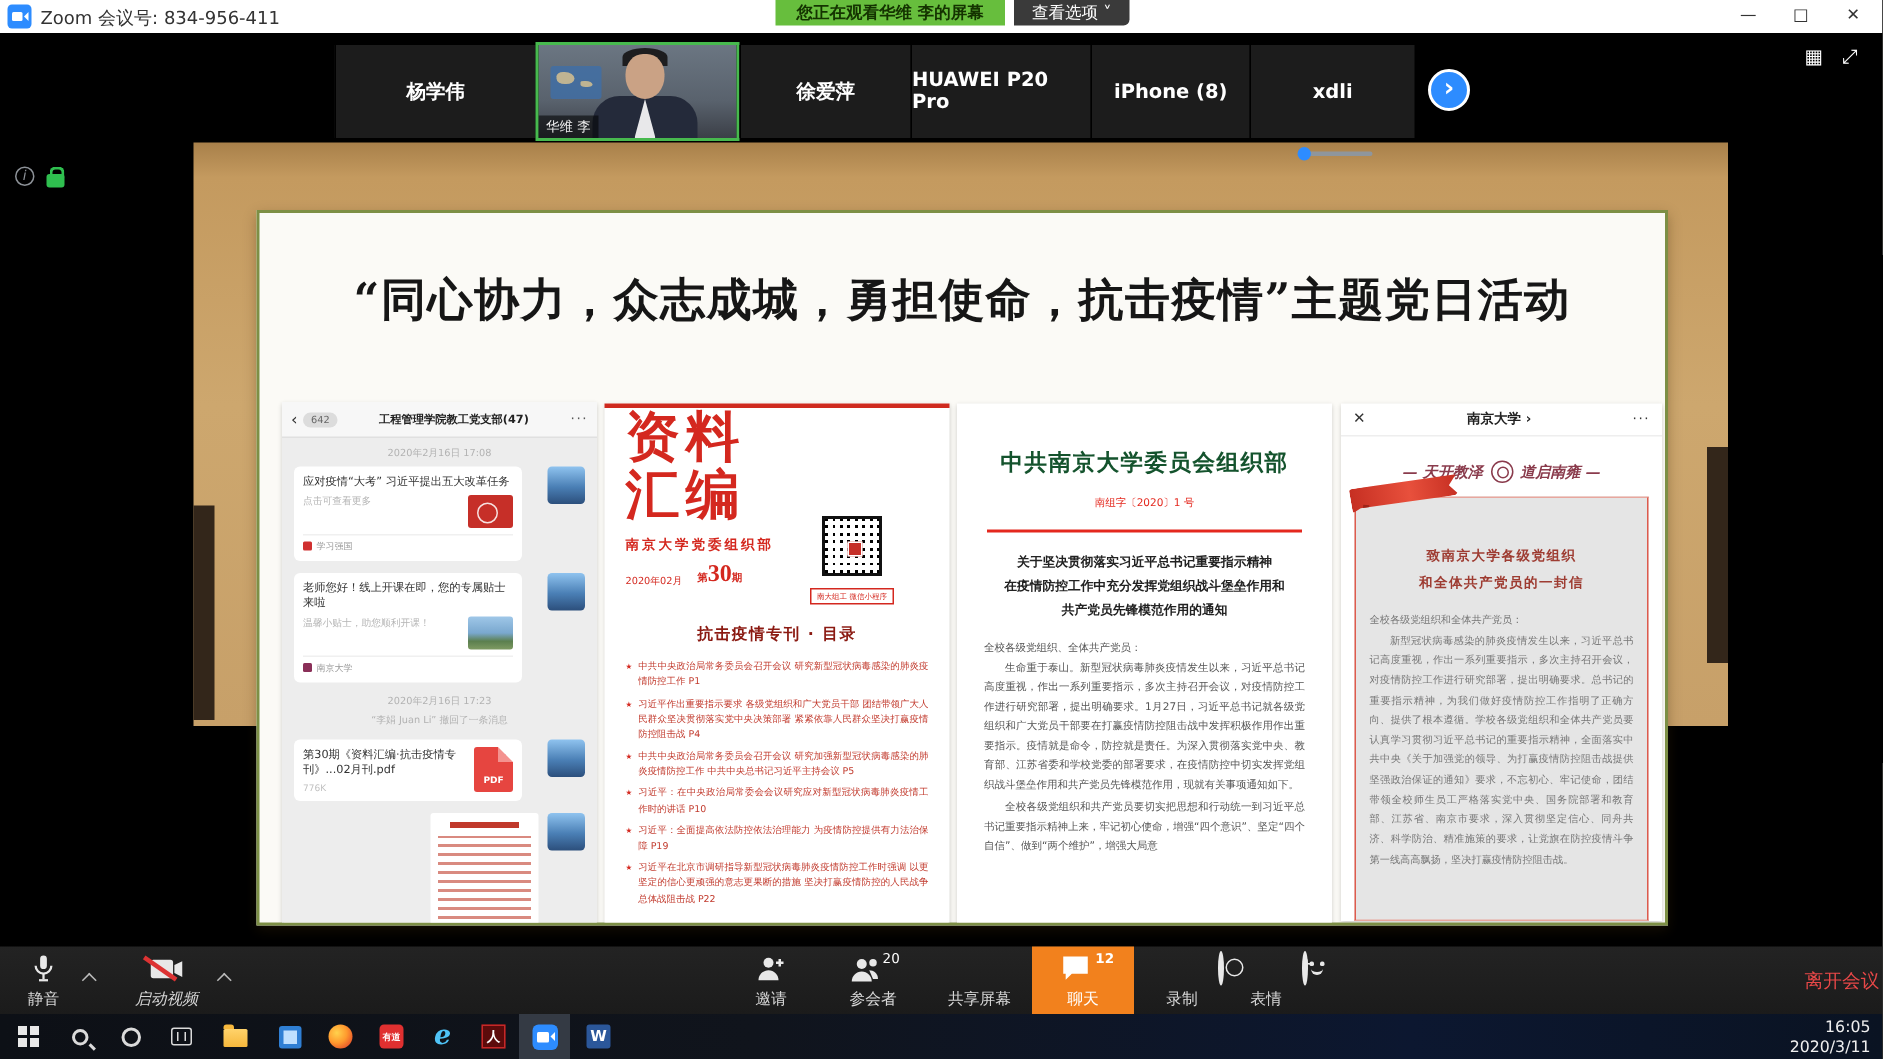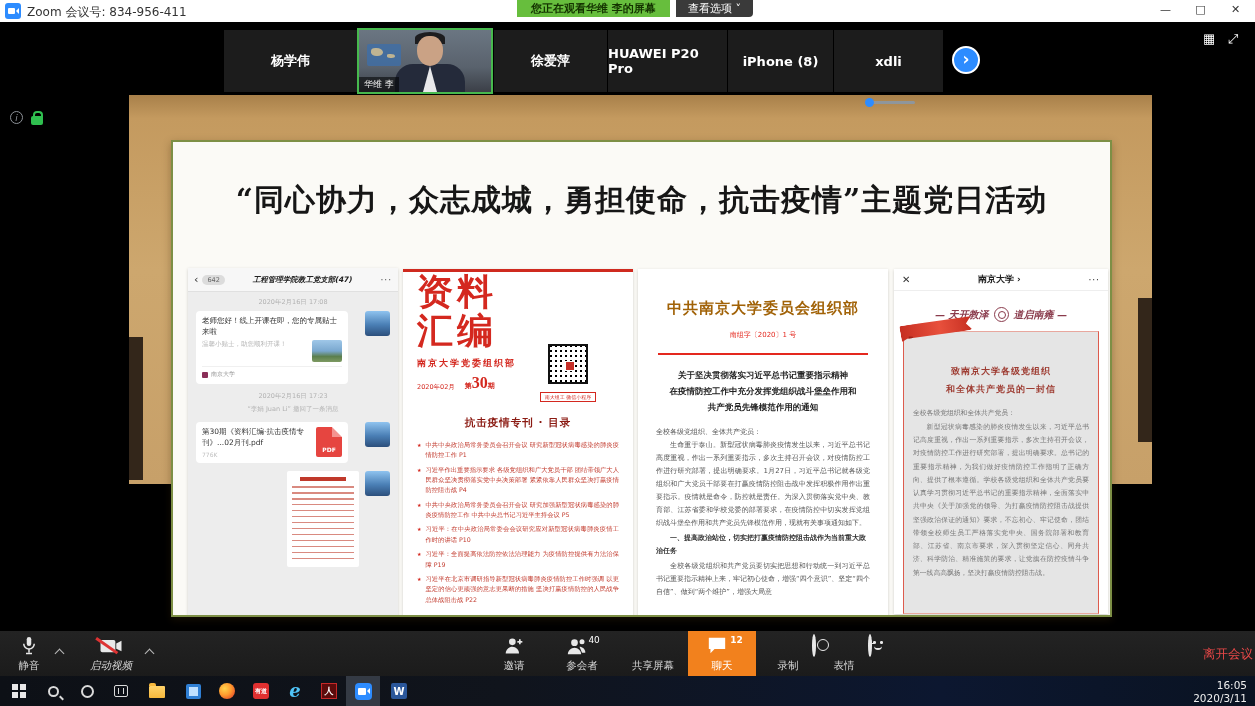--- a/index.html
+++ b/index.html
@@ -47,21 +47,21 @@
   #slide { position:absolute; left:42px; top:45px; width:941px; height:477px; background:#fbfaf6; border:2px solid #7d8f45; box-shadow:0 3px 8px rgba(60,40,10,.35); overflow:hidden; }
   #slide-title { position:absolute; left:0; top:38px; width:100%; text-align:center; font-family:"DejaVu Serif","Liberation Serif",serif; font-size:30px; font-weight:bold; color:#161616; letter-spacing:1px; }
 
   .panel { position:absolute; overflow:hidden; background:#fff; box-shadow:0 1px 3px rgba(0,0,0,.18); }
 
   
   #chat-panel { left:15px; top:126px; width:210px; height:351px; background:#ededed; }
   #chat-header { height:24px; background:#f7f7f7; border-bottom:1px solid #e0e0e0; display:flex; align-items:center; padding:0 6px; gap:4px; }
   #chat-back { color:#333; font-size:11px; }
   #chat-badge { background:#dcdcdc; color:#666; font-size:6.5px; border-radius:8px; padding:1px 5px; }
-  #chat-title { flex:1; text-align:center; font-size:7.5px; font-weight:bold; color:#222; white-space:nowrap; overflow:hidden;font-style:italic; }
+  #chat-title { flex:1; text-align:center; font-size:7.5px; font-weight:bold; color:#222; white-space:nowrap; overflow:hidden; }
   #chat-more { color:#555; font-size:9px; letter-spacing:1px; }
   .chat-time { text-align:center; font-size:6.5px; color:#b2b2b2; margin:6px 0 4px; }
   .msg-row { display:flex; justify-content:space-between; align-items:flex-start; margin:0 8px 8px; }
   .msg-card { width:152px; background:#fff; border-radius:4px; padding:5px 6px; }
   .avatar { width:25px; height:25px; border-radius:3px; background:linear-gradient(180deg,#8fc3ef 0%,#4a7fb5 55%,#2c4f7c 100%); flex:none; }
   .card-title { font-size:7.5px; color:#333; line-height:1.4; }
   .card-sub-row { display:flex; justify-content:space-between; margin-top:3px; align-items:flex-start; }
   .card-sub { font-size:6.5px; color:#b5b5b5; line-height:1.4; }
   .thumb-red { width:30px; height:22px; background:#c62f28; border-radius:2px; flex:none; position:relative; }
   .thumb-red:after { content:""; position:absolute; left:6px; top:5px; width:12px; height:12px; border:1px solid #fff; border-radius:50%; opacity:.85; }
@@ -91,21 +91,21 @@
   #qr-code:after { content:""; position:absolute; left:15px; top:15px; width:8px; height:8px; background:#c62f28; border:1px solid #fff; }
   #qr-caption { display:inline-block; margin-top:5px; border:1px solid #d4281f; color:#d4281f; font-size:5px; padding:1px 4px; }
   #toc-title { text-align:center; font-size:10.5px; font-weight:bold; color:#8b1a12; margin-top:24px; letter-spacing:1px; }
   #toc-list { margin-top:10px; }
   .toc-item { display:flex; margin-bottom:4px; }
   .toc-bullet { color:#d4281f; font-size:5px; line-height:2.2; margin-right:4px; flex:none; }
   .toc-text { font-size:6.3px; color:#c23b2e; line-height:1.65; text-align:justify; }
 
   
   #doc-panel { left:465px; top:127px; width:250px; height:349px; padding:30px 18px 10px; }
-  #doc-org { text-align:center; font-family:"DejaVu Serif","Liberation Serif",serif; font-size:15px; font-weight:bold; color:#a16207; letter-spacing:1px; }
+  #doc-org { text-align:center; font-family:"DejaVu Serif","Liberation Serif",serif; font-size:15px; font-weight:bold; color:#14532d; letter-spacing:1px; }
   #doc-no { text-align:center; font-size:7px; color:#e4281e; margin-top:12px; }
   #doc-rule { height:2px; background:#e4281e; margin:13px 2px 0; }
   #doc-title { text-align:center; font-size:8.5px; font-weight:bold; color:#222; line-height:1.9; margin-top:12px; white-space:pre-line; }
   #doc-salutation { font-size:7px; color:#555; margin-top:12px; }
   .doc-para { font-size:7px; color:#555; line-height:1.85; text-indent:2em; text-align:justify; margin-top:2px; }
   .doc-heading { font-size:7px; color:#333; font-weight:bold; line-height:1.85; text-indent:2em; margin-top:2px; }
 
   
   #art-panel { left:721px; top:127px; width:214px; height:345px; }
   #art-header { height:22px; display:flex; align-items:center; justify-content:space-between; padding:0 8px; border-bottom:1px solid #eee; }
@@ -227,20 +227,34 @@
       <div class="panel" id="chat-panel">
         <div id="chat-header">
           <span id="chat-back">‹</span>
           <span id="chat-badge">642</span>
           <span id="chat-title">工程管理学院教工党支部(47)</span>
           <span id="chat-more">···</span>
         </div>
         <div class="chat-time">2020年2月16日 17:08</div>
         <div class="msg-row">
           <div class="msg-card">
+            <div class="card-title">应对疫情“大考” 习近平提出五大改革任务</div>
+            <div class="card-sub-row">
+              <div class="card-sub">点击可查看更多</div>
+              <div class="thumb-red"></div>
+            </div>
+            <div class="card-footer">
+                <span class="src-dot-red"></span>
+                <span>学习强国</span>
+              </div>
+          </div>
+          <div class="avatar"></div>
+        </div>
+        <div class="msg-row">
+          <div class="msg-card">
             <div class="card-title">老师您好！线上开课在即，您的专属贴士来啦</div>
             <div class="card-sub-row">
               <div class="card-sub">温馨小贴士，助您顺利开课！</div>
               <div class="thumb-img"></div>
             </div>
             <div class="card-footer">
                 <span class="src-dot-purple"></span>
                 <span>南京大学</span>
               </div>
           </div>
@@ -312,21 +326,20 @@
 
       <div class="panel" id="doc-panel">
         <div id="doc-org">中共南京大学委员会组织部</div>
         <div id="doc-no">南组字〔2020〕1 号</div>
         <div id="doc-rule"></div>
         <div id="doc-title">关于坚决贯彻落实习近平总书记重要指示精神
 在疫情防控工作中充分发挥党组织战斗堡垒作用和
 共产党员先锋模范作用的通知</div>
         <div id="doc-salutation">全校各级党组织、全体共产党员：</div>
         <div class="doc-para">生命重于泰山。新型冠状病毒肺炎疫情发生以来，习近平总书记高度重视，作出一系列重要指示，多次主持召开会议，对疫情防控工作进行研究部署，提出明确要求。1月27日，习近平总书记就各级党组织和广大党员干部要在打赢疫情防控阻击战中发挥积极作用作出重要指示。疫情就是命令，防控就是责任。为深入贯彻落实党中央、教育部、江苏省委和学校党委的部署要求，在疫情防控中切实发挥党组织战斗堡垒作用和共产党员先锋模范作用，现就有关事项通知如下。</div>
-        <div class="doc-heading">一、提高政治站位，切实把打赢疫情防控阻击战作为当前重大政治任务</div>
         <div class="doc-para">全校各级党组织和共产党员要切实把思想和行动统一到习近平总书记重要指示精神上来，牢记初心使命，增强“四个意识”、坚定“四个自信”、做到“两个维护”，增强大局意</div>
       </div>
 
       <div class="panel" id="art-panel">
         <div id="art-header">
           <span id="art-close">✕</span>
           <span id="art-title">南京大学 ›</span>
           <span id="art-more">···</span>
         </div>
         <div id="art-motto">
@@ -377,21 +390,21 @@
         </svg>
       <div class="tb-label">邀请</div>
     </div>
     <div class="tb-btn" id="btn-participants">
       <svg class="tb-icon svgicon" style="left:42%;" width="22" height="20" viewBox="0 0 26 24">
           <circle cx="10" cy="8" r="4" fill="#e8e8e8"></circle>
           <path d="M2 22c0-4.4 3.6-8 8-8s8 3.6 8 8z" fill="#e8e8e8"></path>
           <circle cx="19" cy="7" r="3" fill="#e8e8e8"></circle>
           <path d="M16 13c3.5 0 7 2.7 7 7h-4" fill="#e8e8e8"></path>
         </svg>
-      <span class="count-badge">40</span>
+      <span class="count-badge">20</span>
       <div class="tb-label">参会者</div>
     </div>
     <div class="tb-btn" id="btn-share">
       <span class="tb-icon share-sq"></span>
       <div class="tb-label">共享屏幕</div>
     </div>
     <div class="tb-btn" id="btn-chat">
       <svg class="tb-icon svgicon" style="left:42%;" width="20" height="18" viewBox="0 0 24 22">
           <path d="M2 2h20v14H9l-5 5v-5H2z" fill="#fff"></path>
         </svg>

